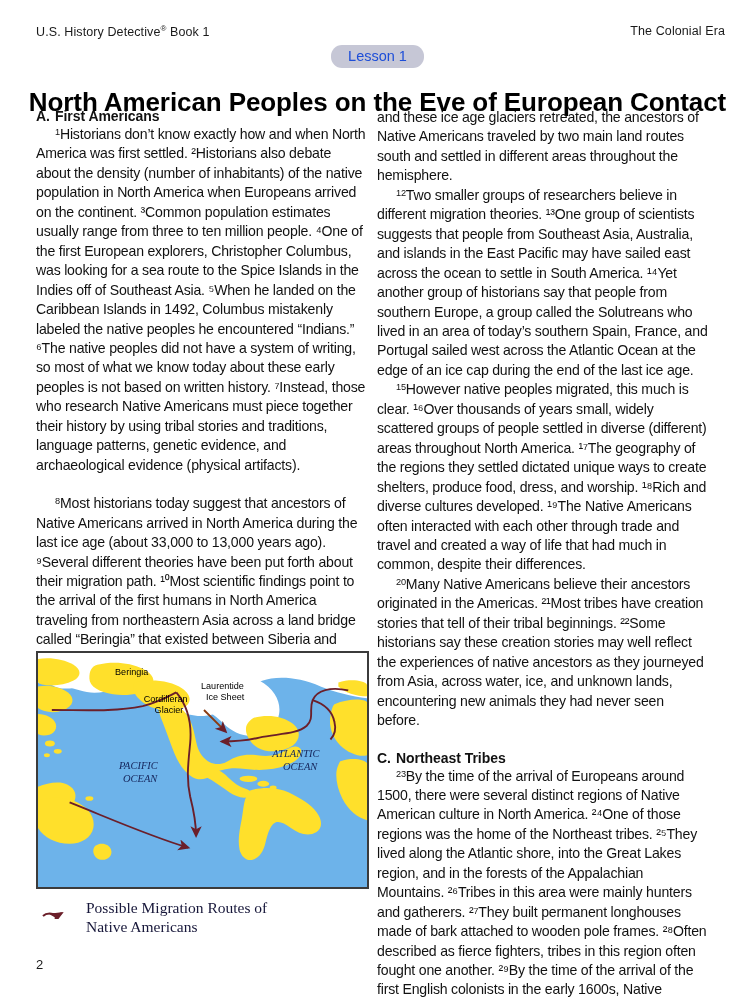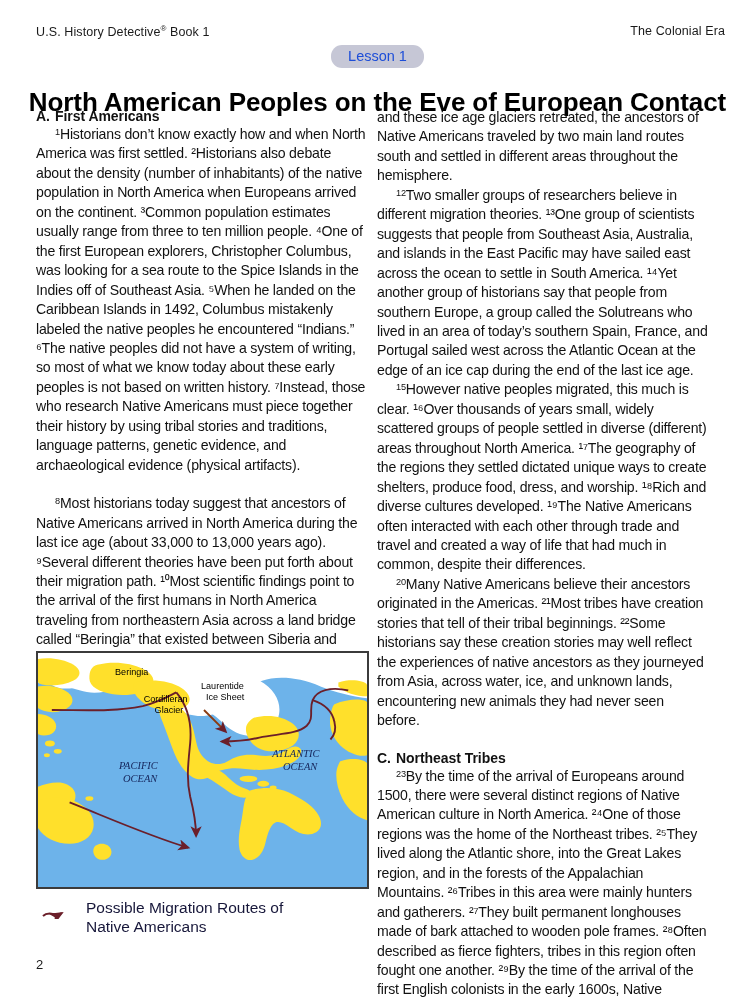--- a/index.html
+++ b/index.html
@@ -134,21 +134,21 @@
 
   .map-caption {
     margin-top: 9px;
     display: flex;
     align-items: flex-start;
     gap: 10px;
     padding-left: 6px;
   }
   .cap-arrow { margin-top: 7px; flex: 0 0 auto; }
   .cap-text {
-    font-family: Liberation Sans, sans-serif;
+    font-family: Liberation Serif, serif;
     font-size: 15.5px;
     line-height: 19px;
     color: #17173a;
   }
 
   
   .footer {
     position: absolute;
     left: 36px;
     right: 30px;

